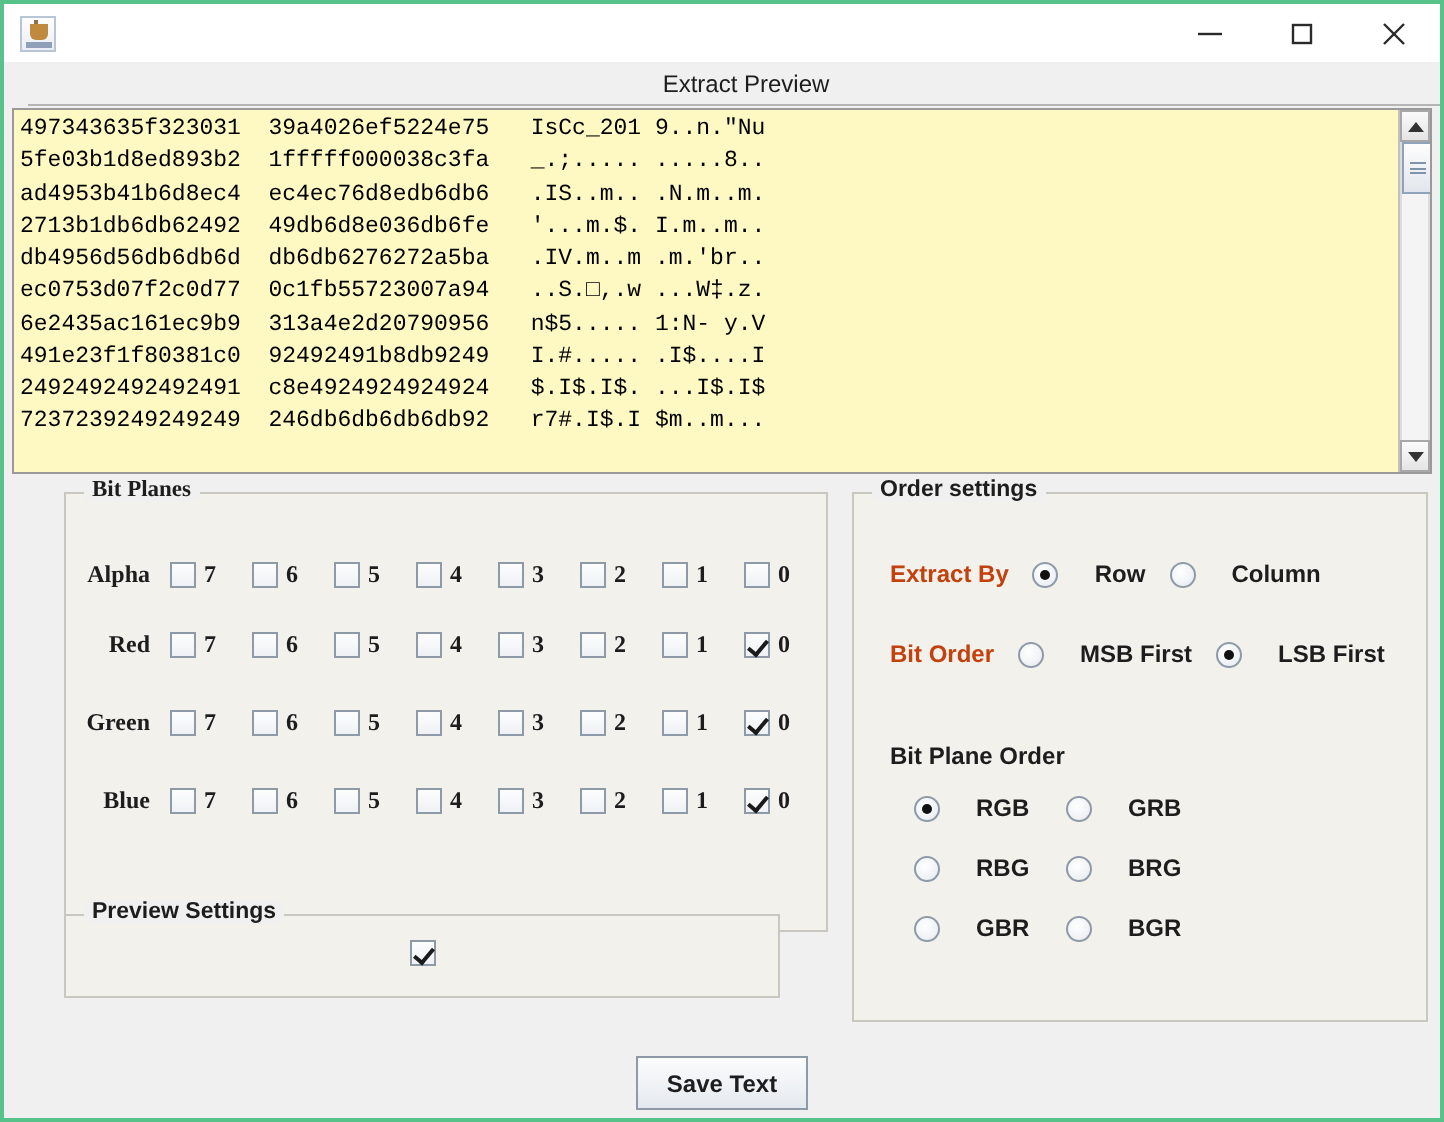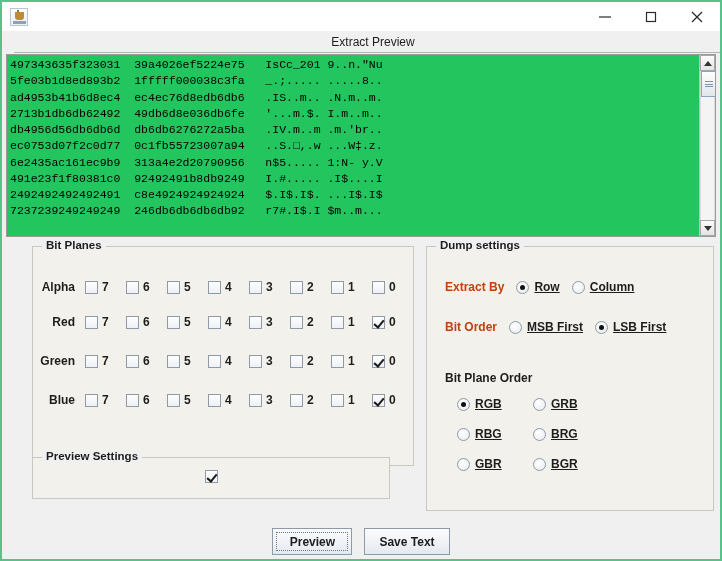--- a/index.html
+++ b/index.html
@@ -81,21 +81,21 @@
     justify-content: center;
     font-size: 12px;
     color: #1d1d1d;
   }
 
   
   #preview-wrap {
     position: absolute;
     left: 4px; top: 52px;
     width: 710px; height: 183px;
-    background: #22c55e;
+    background: #fef9c3;
     border: 1px solid #9a9a9a;
     overflow: hidden;
     display: flex;
   }
   #preview-text {
     flex: 1 1 auto;
     padding: 2px 0 0 3px;
     font-family: "Liberation Mono", "DejaVu Sans Mono", monospace;
     font-size: 11.5px;
     line-height: 16.25px;
@@ -169,21 +169,21 @@
     position: absolute;
     top: -8px; left: 9px;
     background: #f0f0f0;
     padding: 0 4px;
     font-size: 11.5px;
     font-weight: bold;
     color: #1d1d1d;
     white-space: nowrap;
   }
 
-  #bitplanes-group { left: 30px; top: 244px; width: 382px; height: 220px; }
+  #bitplanes-group { left: 30px; top: 244px; width: 382px; height: 220px; font-family: Liberation Serif, serif; }
   #order-group     { left: 424px; top: 244px; width: 288px; height: 265px; }
   #preview-group   { left: 30px; top: 455px; width: 358px; height: 42px; }
 
   
   .bp-row {
     position: absolute;
     left: 0;
     width: 100%;
     height: 20px;
     display: flex;
@@ -239,25 +239,24 @@
     content: "";
     position: absolute;
     left: 3px; top: 3px;
     width: 5px; height: 5px;
     border-radius: 50%;
     background: #111111;
   }
   .opt {
     display: flex;
     align-items: center;
-    gap: 5px;
+    gap: 18px;
     font-size: 12px;
     font-weight: bold;
     color: #1d1d1d;
-    text-decoration: underline;
   }
   .row-label {
     font-size: 12px;
     font-weight: bold;
     color: #c2410c;
   }
 
   #extract-by-row {
     position: absolute;
     left: 18px; top: 33px;
@@ -533,21 +532,21 @@
             <div class="bp-cell">
               <span class="cb checked"></span>
               <span class="bp-num">0</span>
             </div>
           </div>
         </div>
       </div>
   </div>
 
   <div class="group" id="order-group">
-    <div class="legend">Dump settings</div>
+    <div class="legend">Order settings</div>
 
     <div id="extract-by-row">
       <span class="row-label">Extract By</span>
       <div class="opt">
         <span class="radio sel"></span>
         <span>Row</span>
       </div>
       <div class="opt">
         <span class="radio"></span>
         <span>Column</span>
@@ -596,17 +595,16 @@
   </div>
 
   <div class="group" id="preview-group">
     <div class="legend">Preview Settings</div>
     <div id="hexdump-opt">
       <span class="cb checked"></span>
     </div>
   </div>
 
   <div id="buttons">
-    <div class="btn focused">Preview</div>
     <div class="btn">Save Text</div>
   </div>
 
 </div>
 
 </body></html>

